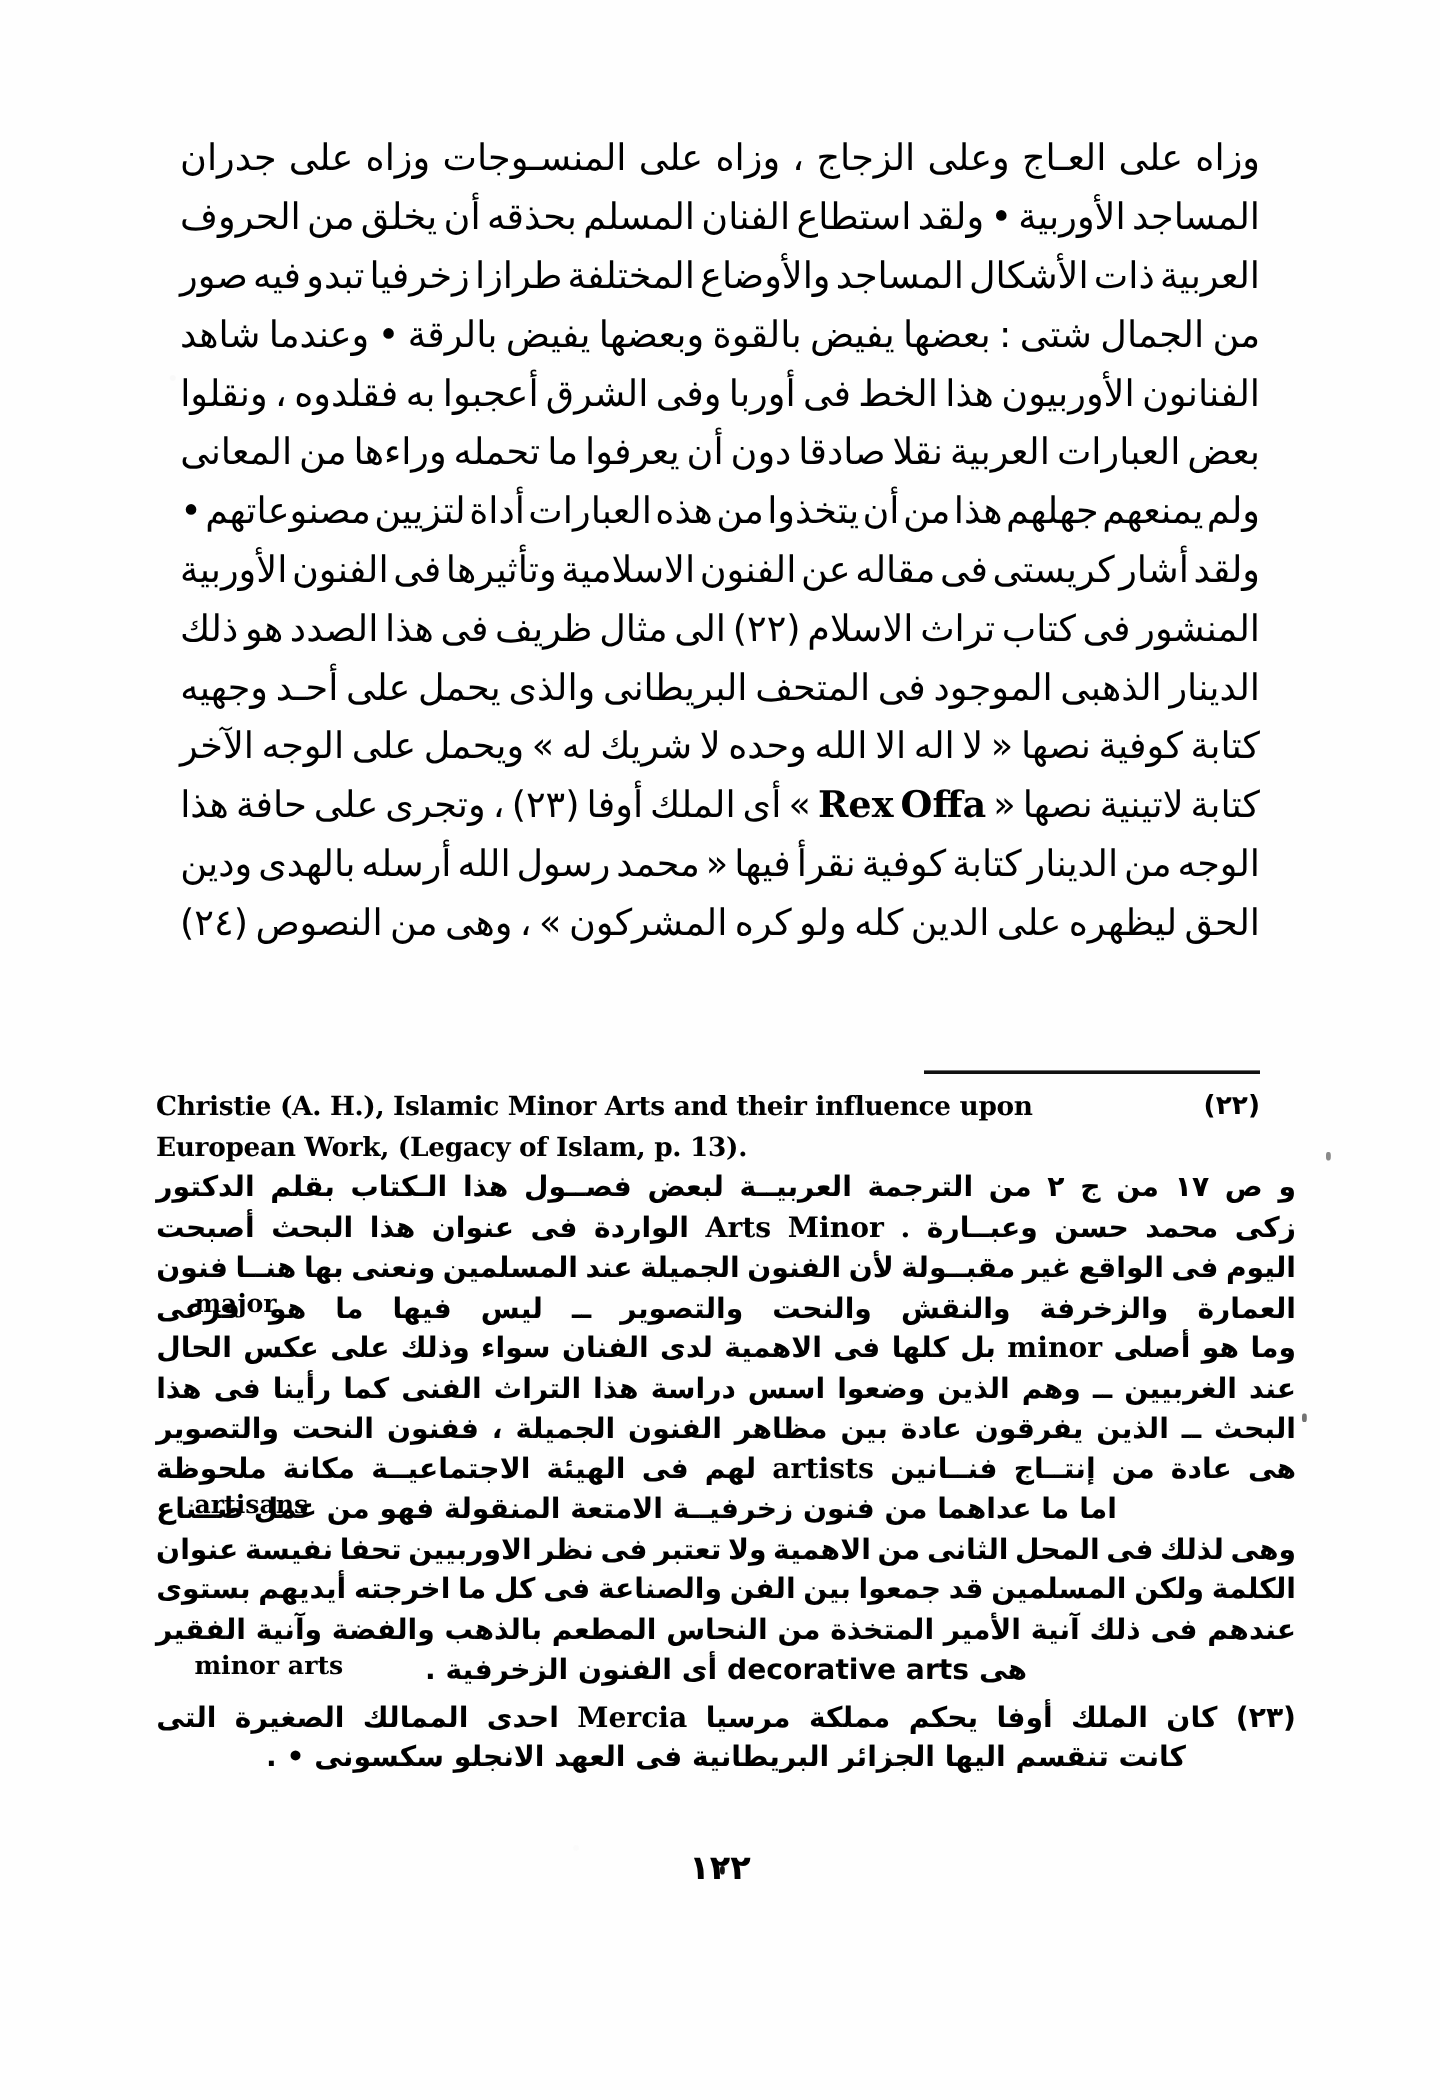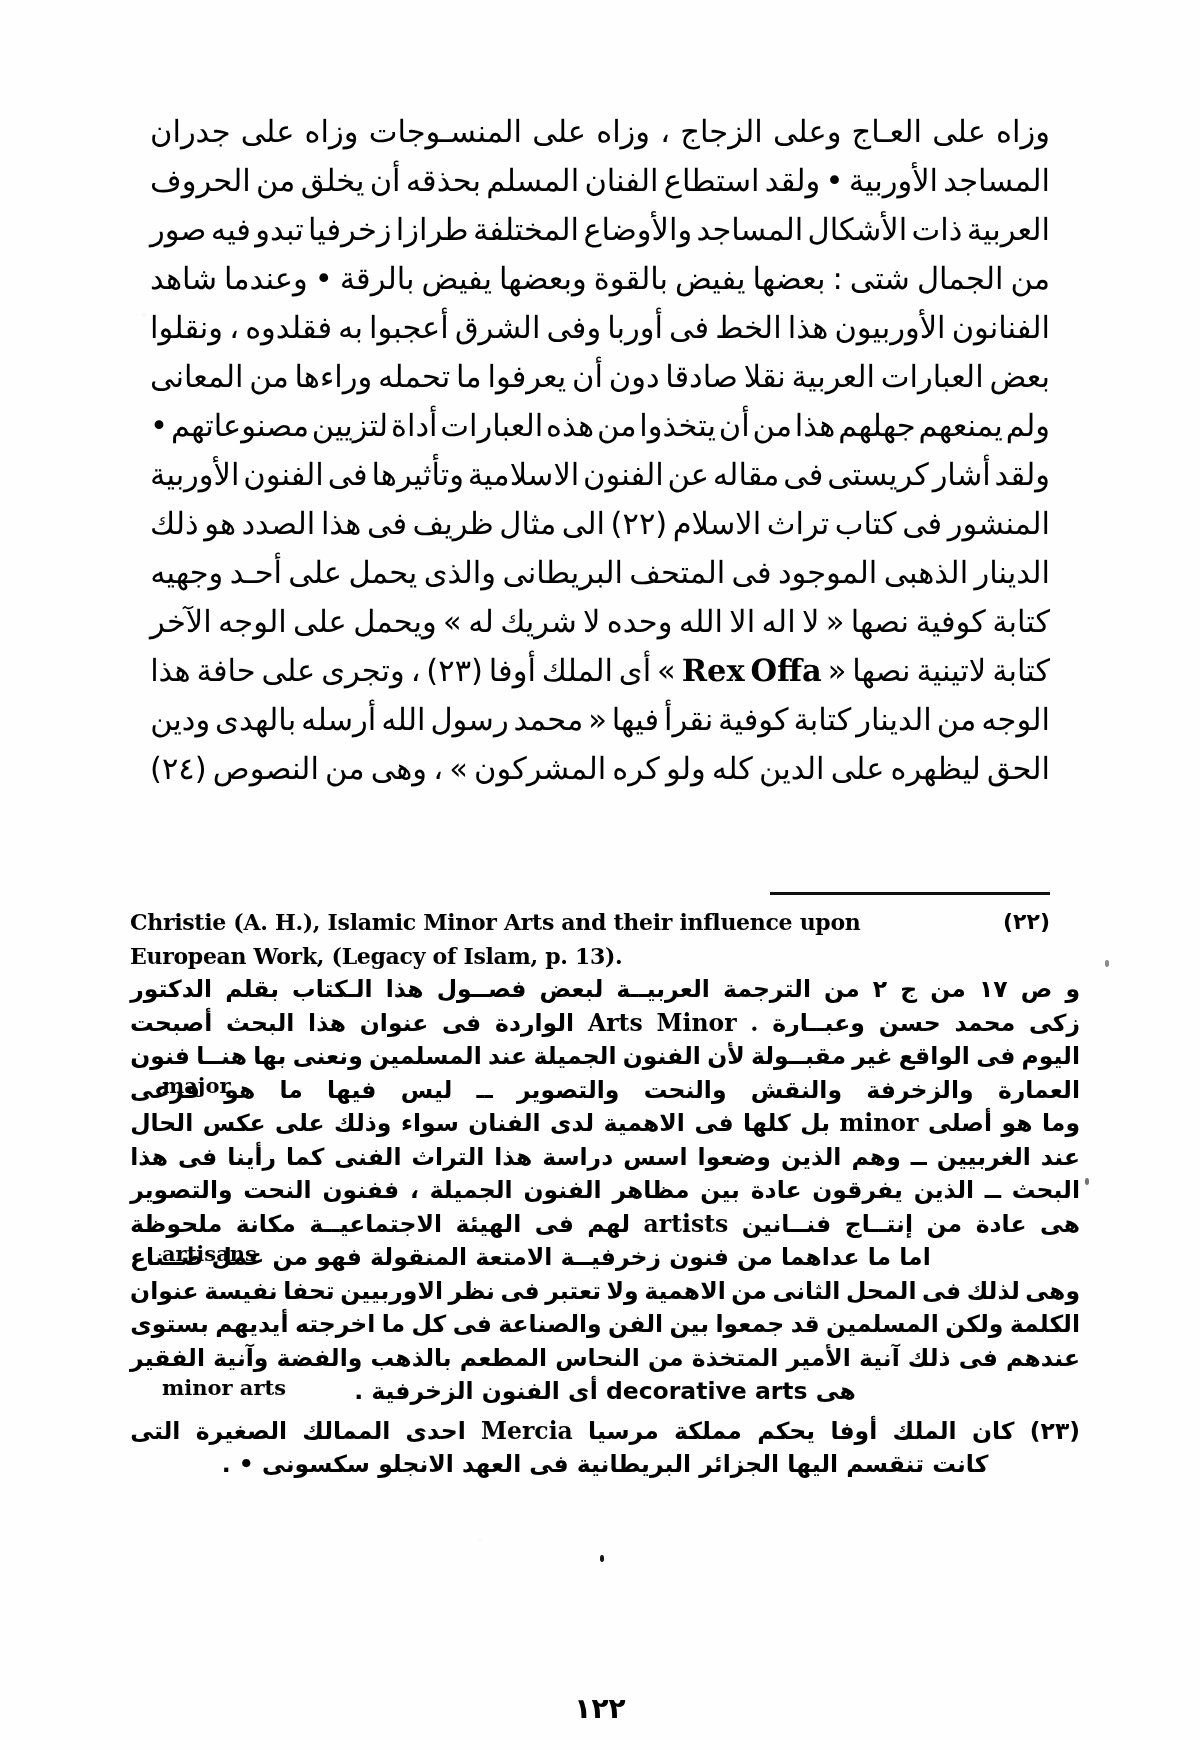--- a/index.html
+++ b/index.html
@@ -109,21 +109,21 @@
     font-size: 21px;
     filter: contrast(1.5);
     margin-left: 32px;
   }
 
   .fn-group { position: relative; }
 
   
   .page-number {
     position: absolute;
-    top: 1692px;
+    top: 1540px;
     left: 0;
     right: 0;
     text-align: center;
     font-size: 28px;
     font-weight: 600;
     direction: rtl;
     filter: contrast(1.5);
   }
 
   .stray-dot {

